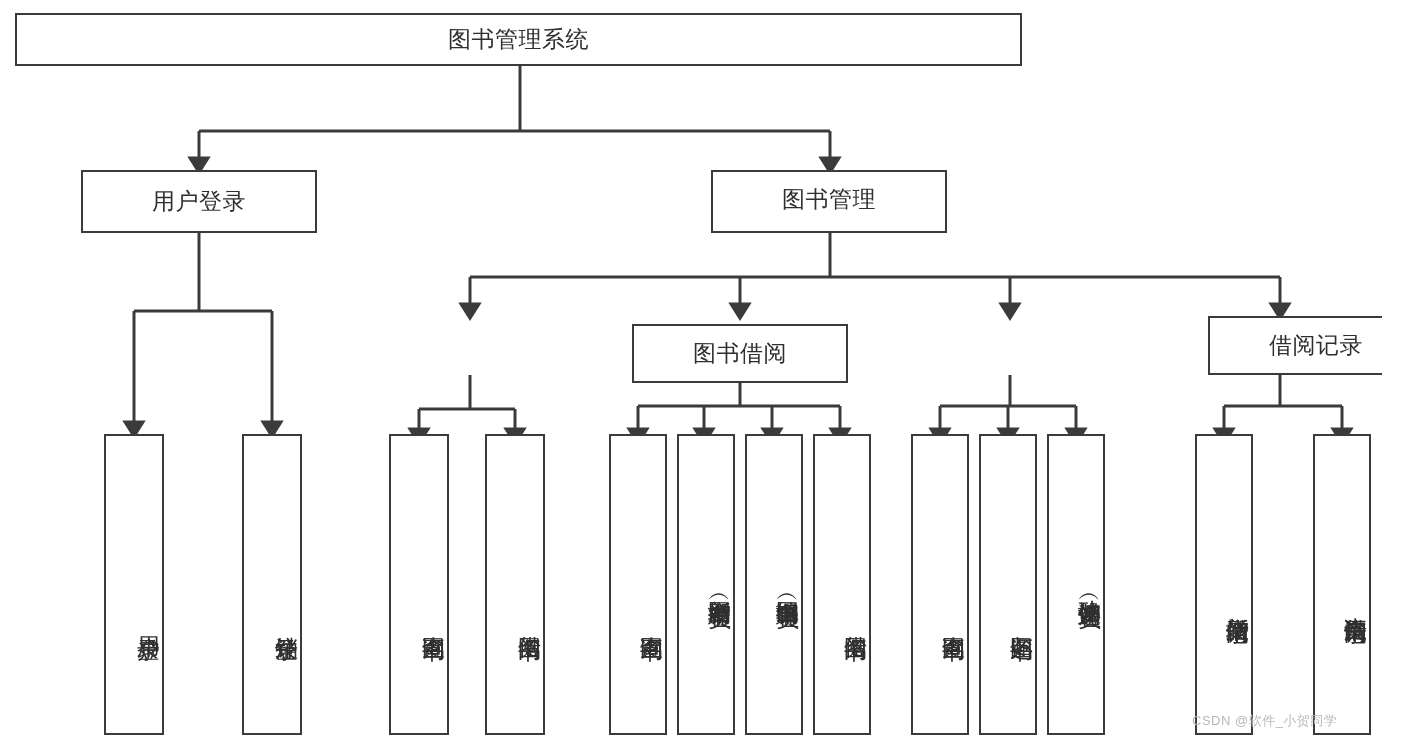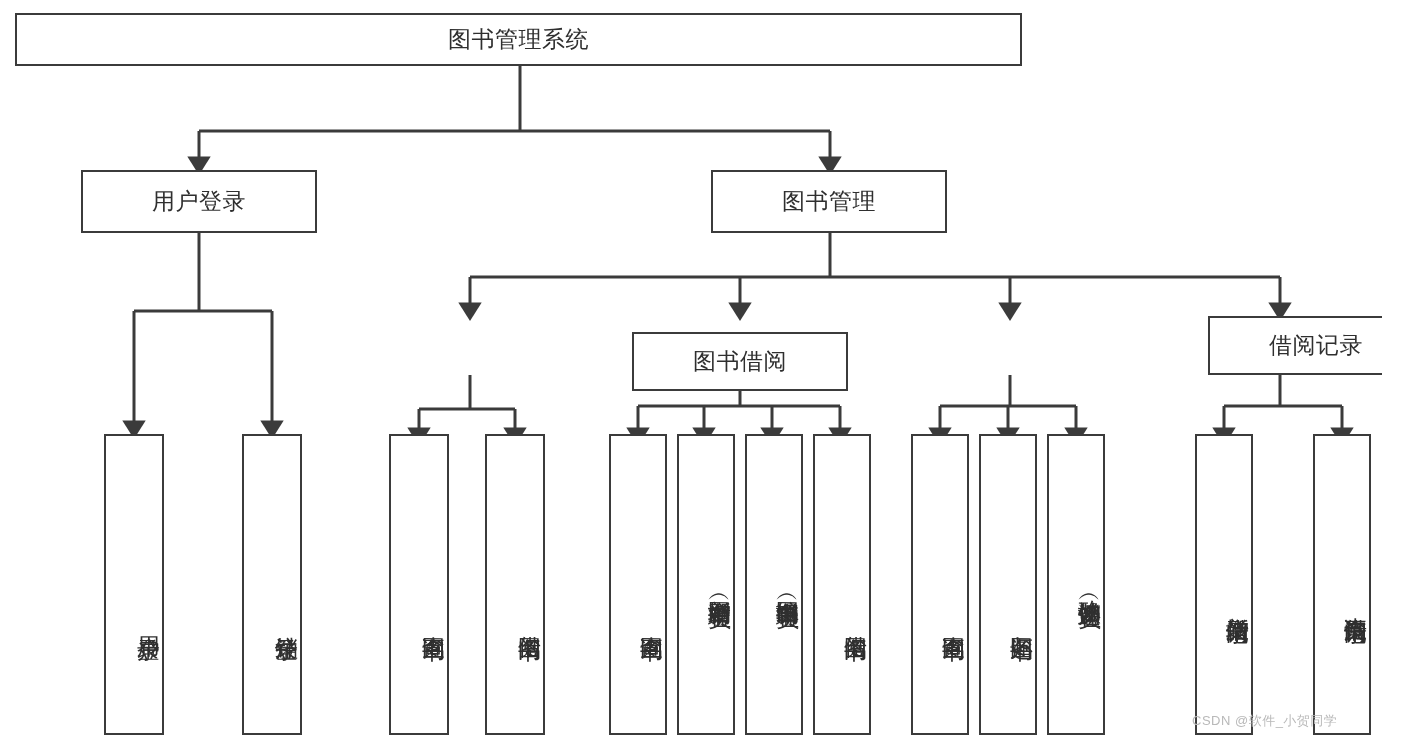--- a/index.html
+++ b/index.html
@@ -113,23 +113,23 @@
       <path d="M1280,375 L1280,406"></path>
       <path d="M1224,406 L1342,406"></path>
       <path d="M1224,406 L1224,431" marker-end="url(#arrow)"></path>
       <path d="M1342,406 L1342,431" marker-end="url(#arrow)"></path>
     </g>
   </svg>
 
   <div class="node horiz" style="left:15px; top:13px; width:1007px; height:53px;">图书管理系统</div>
 
   <div class="node horiz" style="left:81px; top:170px; width:236px; height:63px;">用户登录</div>
-  <div class="node horiz" style="left:711px; top:170px; width:236px; height:63px;">图书管理</div>
+  <div class="node horiz" style="left:711px; top:170px; width:236px; height:63px;font-family:Liberation Mono, monospace;">图书管理</div>
 
-  <div class="node horiz" style="left:632px; top:332px; width:216px; height:59px;">图书借阅</div>
+  <div class="node horiz" style="left:632px; top:324px; width:216px; height:59px;">图书借阅</div>
   <div class="node horiz" style="left:1208px; top:316px; width:216px; height:59px;">借阅记录</div>
 
   <div class="node vert" style="left:104px; top:434px; width:60px; height:301px; padding-top:70px;">用户登录</div>
   <div class="node vert" style="left:242px; top:434px; width:60px; height:301px; padding-top:70px;">注销登录</div>
 
   <div class="node vert" style="left:389px; top:434px; width:60px; height:301px; padding-top:70px;">查询图书</div>
   <div class="node vert" style="left:485px; top:434px; width:60px; height:301px; padding-top:70px;">借阅图书</div>
 
   <div class="node vert" style="left:609px; top:434px; width:58px; height:301px; padding-top:70px;">查询图书</div>
   <div class="node vert tall" style="left:677px; top:434px; width:58px; height:301px;">新增图书（管理员）</div>

